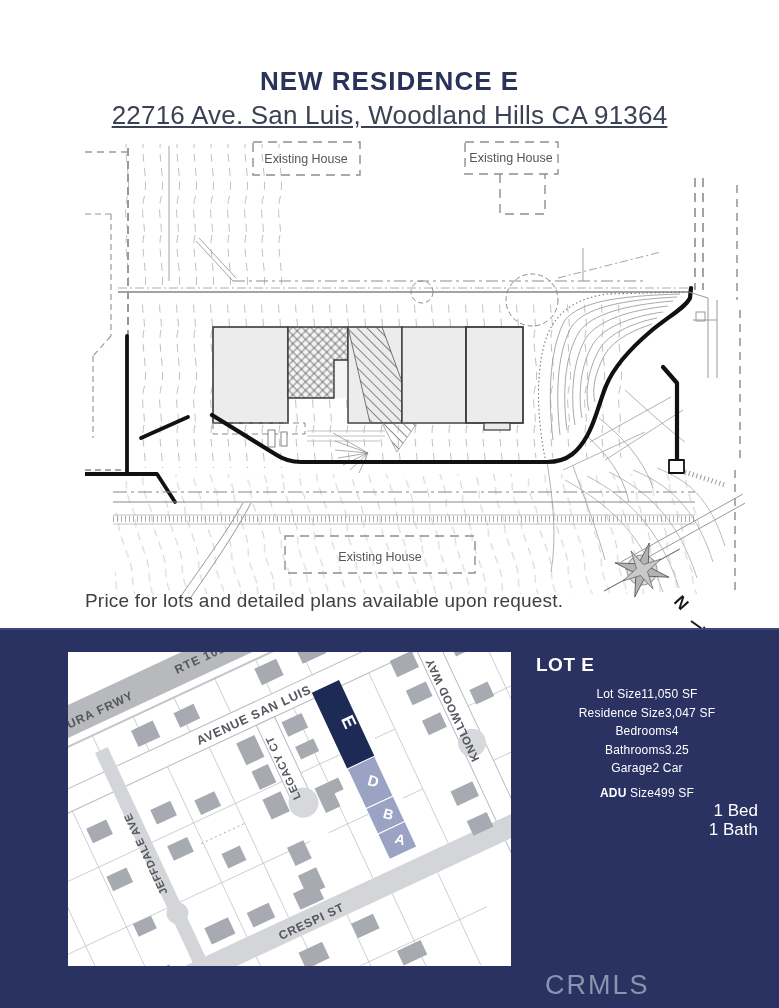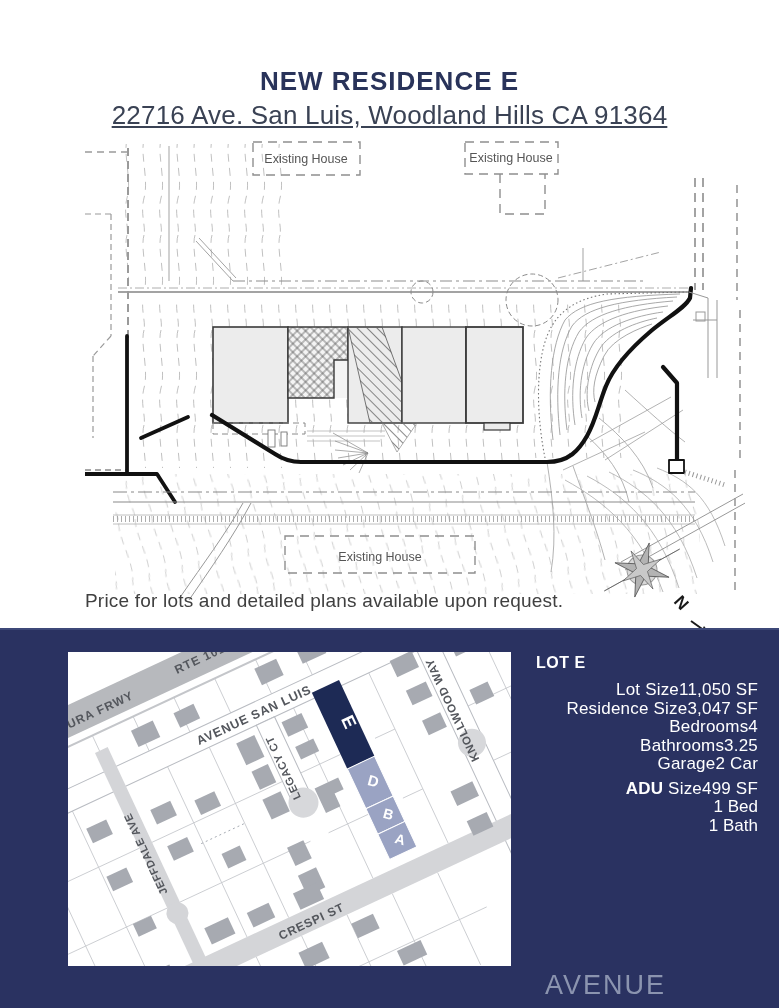--- a/index.html
+++ b/index.html
@@ -8,22 +8,22 @@
   .title{position:absolute;top:66px;left:0;width:779px;text-align:center;
          font-size:26px;font-weight:700;letter-spacing:1px;color:#29335a;}
   .address{position:absolute;top:100px;left:0;width:779px;text-align:center;
          font-size:26px;font-weight:400;letter-spacing:0.2px;color:#3a4254;text-decoration:underline;}
   .siteplan{position:absolute;left:85px;top:140px;width:660px;height:500px;}
   .price-note{position:absolute;left:85px;top:590px;font-size:19px;color:#404040;letter-spacing:0.2px;}
   .panel{position:absolute;left:0;top:628px;width:779px;height:380px;background:#2a3261;border-top:2px solid #3d4878;}
   .map-card{position:absolute;left:68px;top:22px;width:443px;height:314px;background:#ffffff;overflow:hidden;}
   .map-card svg{display:block;}
   .lot-details{position:absolute;left:536px;top:24px;width:222px;color:#ffffff;}
-  .ld-heading{font-size:16px;font-weight:700;letter-spacing:0.5px;margin:0 0 9px 0;}
-  .ld-row{display:flex;justify-content:flex-end;font-size:17px;line-height:18.5px;letter-spacing:0.2px;}
+  .ld-heading{font-size:19px;font-weight:700;letter-spacing:0.5px;margin:0 0 9px 0;}
+  .ld-row{display:flex;justify-content:center;font-size:12px;line-height:18.5px;letter-spacing:0.2px;}
   .ld-adu{margin-top:6px;}
   .ld-extra{text-align:right;font-size:17px;line-height:18.5px;}
   .ld-features{margin-top:14px;}
   .ld-feature{font-size:17px;line-height:20px;margin:0 0 7px 0;letter-spacing:0.1px;}
   .watermark{position:absolute;left:545px;top:340px;font-size:27px;letter-spacing:2px;color:#8b94af;}
   svg text{font-family:"Liberation Sans", sans-serif;}
 </style>
 </head>
 <body>
 
@@ -310,16 +310,16 @@
 
       <div class="ld-row ld-adu">
         <span><b>ADU</b><span> Size</span></span>
         <span>499 SF</span>
       </div>
       <div class="ld-extra">1 Bed</div>
       <div class="ld-extra">1 Bath</div>
 
     </div>
 
-    <div class="watermark">AVENUE</div>
+    <div class="watermark">CRMLS</div>
   </div>
 
 </div>
 
 </body></html>

